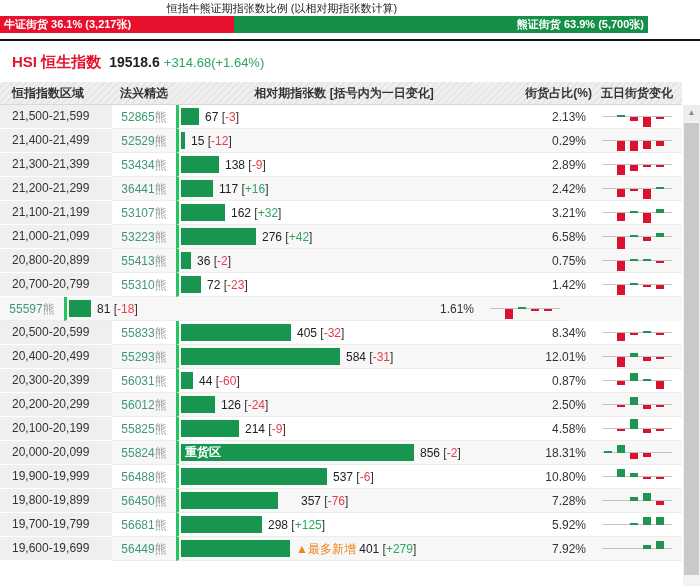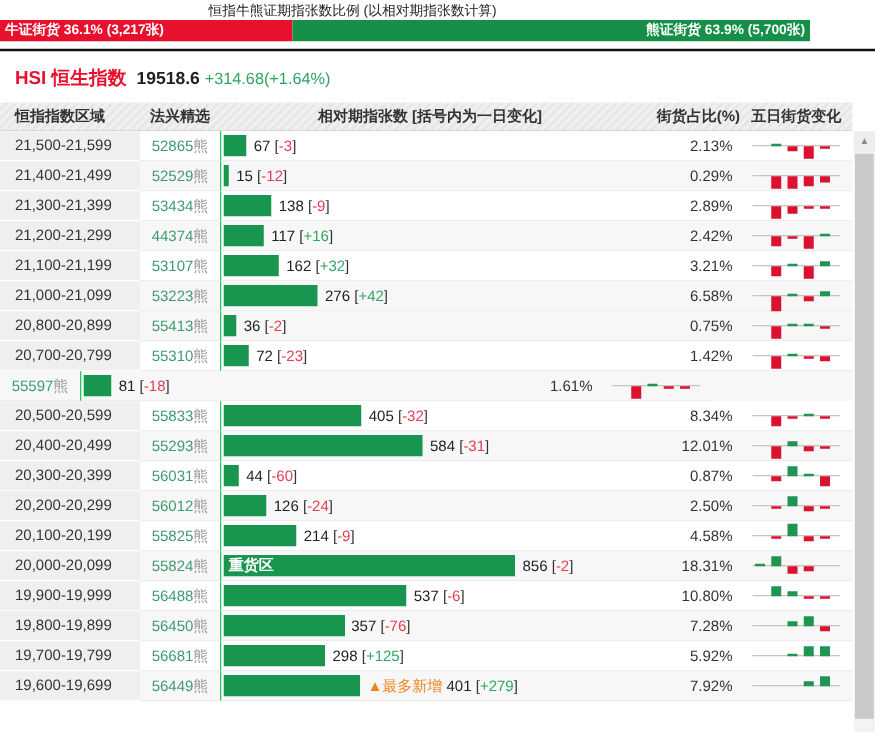--- a/index.html
+++ b/index.html
@@ -27,21 +27,21 @@
   .th3 { width:336px; text-align:center; }
   .th4 { width:80px; text-align:right; }
   .th5 { width:90px; text-align:center; }
 
   .rows { position:absolute; top:105px; left:0; width:682px; }
   .row { height:24px; display:flex; font-size:12px; background:#fff; }
   .row.even { background:#f7f7f7; }
   .c1 { width:112px; background:#efefef; border-bottom:1px solid #fff; line-height:23px; padding-left:12px; color:#333; }
   .c2 { width:64px; text-align:center; line-height:24px; color:#3f9a71; border-bottom:1px solid #ededed; cursor:pointer; }
   .c2 .suffix { color:#9a9a9a; }
-  .c3 { width:336px; position:relative; border-left:1px solid #22c55e; border-bottom:1px solid #ededed; }
+  .c3 { width:336px; position:relative; border-left:3px solid #22c55e; border-bottom:1px solid #ededed; }
   .vbar { position:absolute; left:2px; top:3px; height:17px; background:#18954f; }
   .vbar .badge { color:#fff; font-weight:bold; font-size:12px; line-height:17px; padding-left:4px; white-space:nowrap; display:block; overflow:hidden; }
   .vtext { position:absolute; top:0; line-height:24px; white-space:nowrap; color:#222; }
   .vtext .tag { color:#f0831e; }
   .vtext .brk { color:#333; }
   .vtext .neg { color:#e63c50; }
   .vtext .pos { color:#2fa463; }
   .c4 { width:80px; text-align:right; line-height:24px; color:#333; padding-right:6px; border-bottom:1px solid #ededed; }
   .c5 { width:90px; position:relative; border-bottom:1px solid #ededed; }
   .spark { position:absolute; left:10px; top:0; width:70px; height:24px; }
@@ -133,21 +133,21 @@
             <div class="sbar down" style="left: 15px; height: 10px; background: rgb(220, 17, 48);"></div>
             <div class="sbar down" style="left: 28px; height: 6px; background: rgb(220, 17, 48);"></div>
             <div class="sbar down" style="left: 41px; height: 2px; background: rgb(220, 17, 48);"></div>
             <div class="sbar down" style="left: 54px; height: 2px; background: rgb(220, 17, 48);"></div>
           </div>
     </div>
   </div>
 
   <div class="row even">
     <div class="c1">21,200-21,299</div>
-    <div class="c2"><span class="code">44374</span><span class="suffix">熊</span></div>
+    <div class="c2"><span class="code">36441</span><span class="suffix">熊</span></div>
     <div class="c3">
       <div class="vbar" style="width: 32px; background: rgb(24, 149, 79);"></div>
       <div class="vtext" style="left: 40px;">117 <span class="brk">[</span><span class="pos">+16</span><span class="brk">]</span></div>
     </div>
     <div class="c4">2.42%</div>
     <div class="c5">
       <div class="spark">
             <div class="baseline"></div>
             <div class="sbar down" style="left: 15px; height: 8px; background: rgb(220, 17, 48);"></div>
             <div class="sbar down" style="left: 28px; height: 2px; background: rgb(220, 17, 48);"></div>
@@ -385,21 +385,21 @@
             <div class="sbar down" style="left: 54px; height: 2px; background: rgb(220, 17, 48);"></div>
           </div>
     </div>
   </div>
 
   <div class="row even">
     <div class="c1">19,800-19,899</div>
     <div class="c2"><span class="code">56450</span><span class="suffix">熊</span></div>
     <div class="c3">
       <div class="vbar" style="width: 97px; background: rgb(24, 149, 79);"></div>
-      <div class="vtext" style="left: 104px;">357 <span class="brk">[</span><span class="neg">-76</span><span class="brk">]</span></div>
+      <div class="vtext" style="left: 122px;">357 <span class="brk">[</span><span class="neg">-76</span><span class="brk">]</span></div>
     </div>
     <div class="c4">7.28%</div>
     <div class="c5">
       <div class="spark">
             <div class="baseline"></div>
             <div class="sbar up" style="left: 28px; height: 4px; background: rgb(31, 149, 84);"></div>
             <div class="sbar up" style="left: 41px; height: 8px; background: rgb(31, 149, 84);"></div>
             <div class="sbar down" style="left: 54px; height: 4px; background: rgb(220, 17, 48);"></div>
           </div>
     </div>

